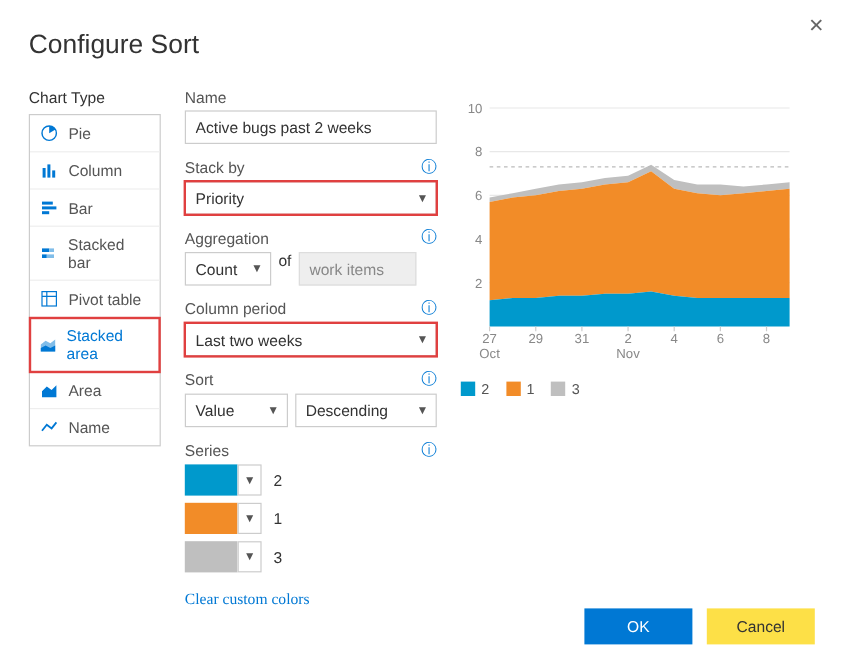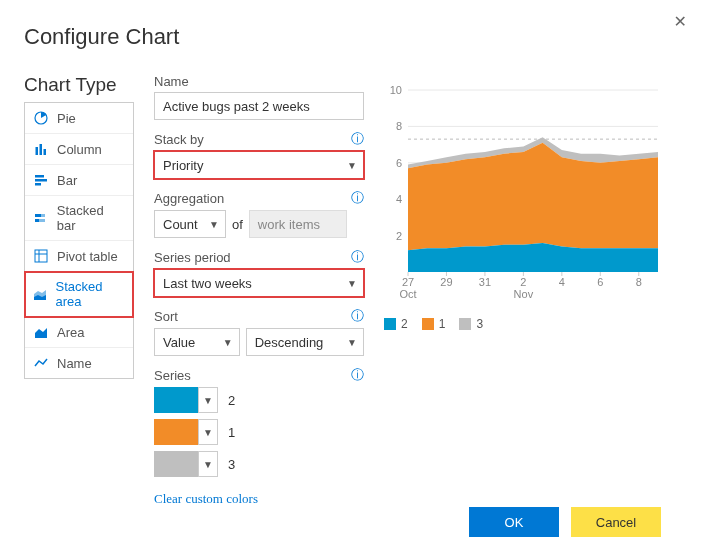--- a/index.html
+++ b/index.html
@@ -18,21 +18,21 @@
   .title { font-size: 22px; font-weight: 400; color: #333; margin: 0 0 24px 0; }
   .close {
     position: absolute; top: 12px; right: 14px;
     font-size: 16px; color: #666; cursor: pointer;
   }
   .columns { display: flex; gap: 20px; }
   .col-types { width: 110px; }
   .col-form  { width: 210px; }
   .col-chart { flex: 1; }
 
-  .section-label { font-size: 19px; color: #333; margin-bottom: 6px; }
+  .section-label { font-size: 13px; color: #333; margin-bottom: 6px; }
   .types-list {
     border: 1px solid #ccc;
   }
   .type-item {
     display: flex; align-items: center; gap: 8px;
     padding: 7px 8px; cursor: pointer;
     border-bottom: 1px solid #eee;
     color: #555;
   }
   .type-item:last-child { border-bottom: none; }
@@ -48,61 +48,61 @@
     font-family: inherit; font-size: 13px; color: #333;
   }
   .select {
     height: 28px; border: 1px solid #ccc; background: #fff;
     display: inline-flex; align-items: center; justify-content: space-between;
     padding: 0 6px 0 8px; font-size: 13px; color: #333; cursor: pointer;
   }
   .select.full { width: 100%; align-items: center; }
   .select.small { width: 72px; }
   .chev { font-size: 10px; color: #555; margin-left: 6px; }
-  .row-inline { display: flex; align-items: center; gap: 6px; }
+  .row-inline { display: flex; align-items: flex-start; gap: 6px; }
   .readonly-box {
     height: 28px; background: #eee; border: 1px solid #ddd;
     display: inline-flex; align-items: center; padding: 0 8px; color: #888;
     width: 98px;
   }
   .series-row { display: flex; align-items: center; gap: 10px; margin-bottom: 6px; }
   .swatch {
     width: 64px; height: 26px; display: flex;
   }
   .swatch .color { flex: 1; }
   .swatch .drop {
     width: 20px; border: 1px solid #ccc; display:flex; align-items:center; justify-content:center;
     font-size: 10px; color: #555; cursor: pointer; background:#fff;
   }
   .link { color: #0078d4; cursor: pointer; margin-top: 8px; display:inline-block;font-family:Liberation Serif, serif; }
 
   .chart-area {
     margin-top: 8px;
   }
   .footer {
-    position: absolute; bottom: 18px; right: 40px;
+    position: absolute; bottom: 18px; right: 22px;
     display: flex; gap: 12px;
   }
   .btn {
     height: 30px; min-width: 90px; border: none; font-family: inherit;
     font-size: 13px; cursor: pointer;
   }
   .btn.primary { background: #0078d4; color: #fff; }
   .btn.secondary { background: #fde047; color: #333; }
 
   .legend { display:flex; gap: 14px; margin-top: 12px; align-items:center; }
   .legend-item { display:flex; align-items:center; gap:5px; font-size:12px; color:#555; }
   .legend-sw { width:12px; height:12px; }
 </style>
 </head>
 <body>
 
 <div class="dialog">
   <div class="close">✕</div>
-  <h1 class="title">Configure Chart</h1>
+  <h1 class="title">Configure Sort</h1>
 
   <div class="columns">
 
     <div class="col-types">
       <div class="section-label">Chart Type</div>
       <div class="types-list">
         <div class="type-item">
           <span class="icon">
             <svg width="14" height="14" viewBox="0 0 14 14">
                 <circle cx="7" cy="7" r="6" fill="none" stroke="#0078d4" stroke-width="1.2"></circle>
@@ -211,21 +211,21 @@
           </div>
           <span>of</span>
           <div class="readonly-box">
               <span>work items</span>
             </div>
         </div>
       </div>
 
       <div class="form-group">
         <div class="form-label">
-          <span>Series period</span>
+          <span>Column period</span>
           <span class="info-icon">ⓘ</span>
         </div>
         <div class="select full highlight-box">
           <span>Last two weeks</span>
           <span class="chev">▼</span>
         </div>
       </div>
 
       <div class="form-group">
         <div class="form-label">

